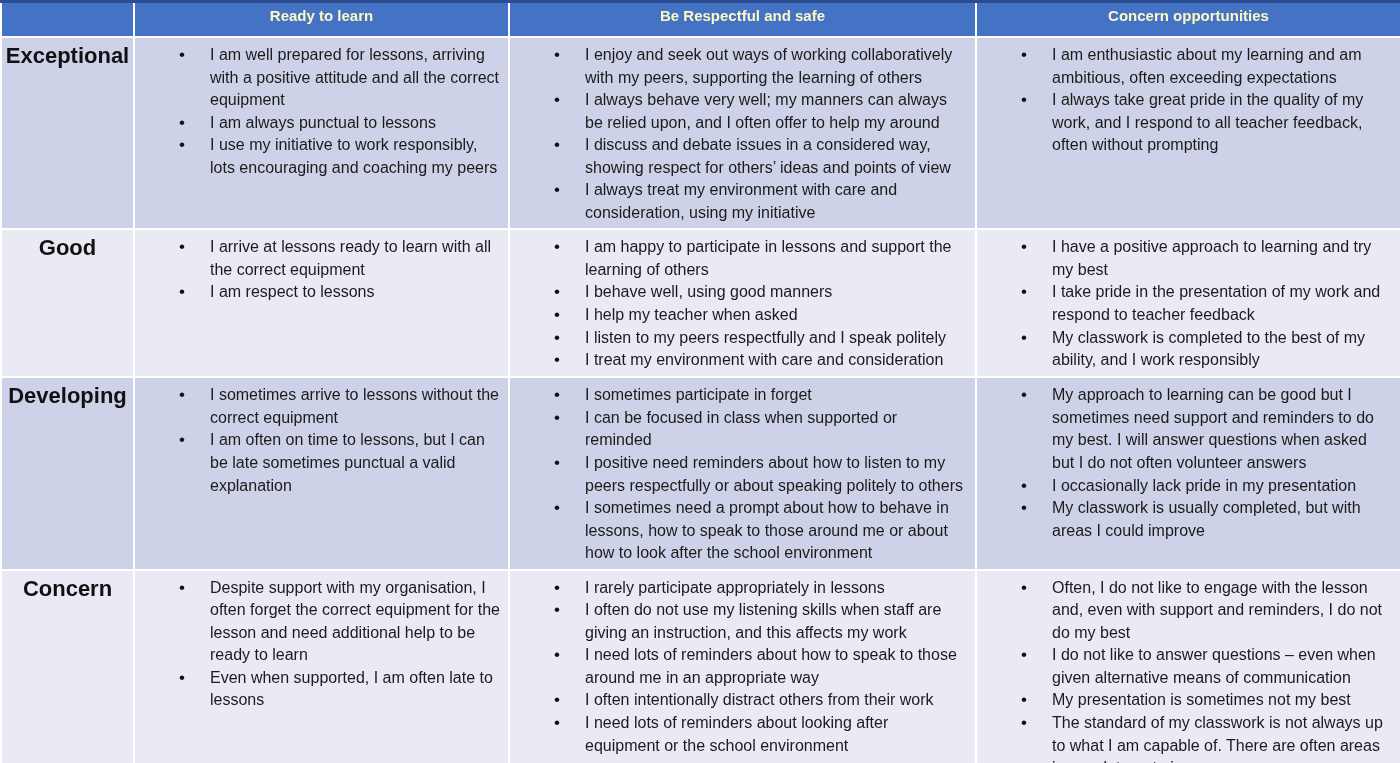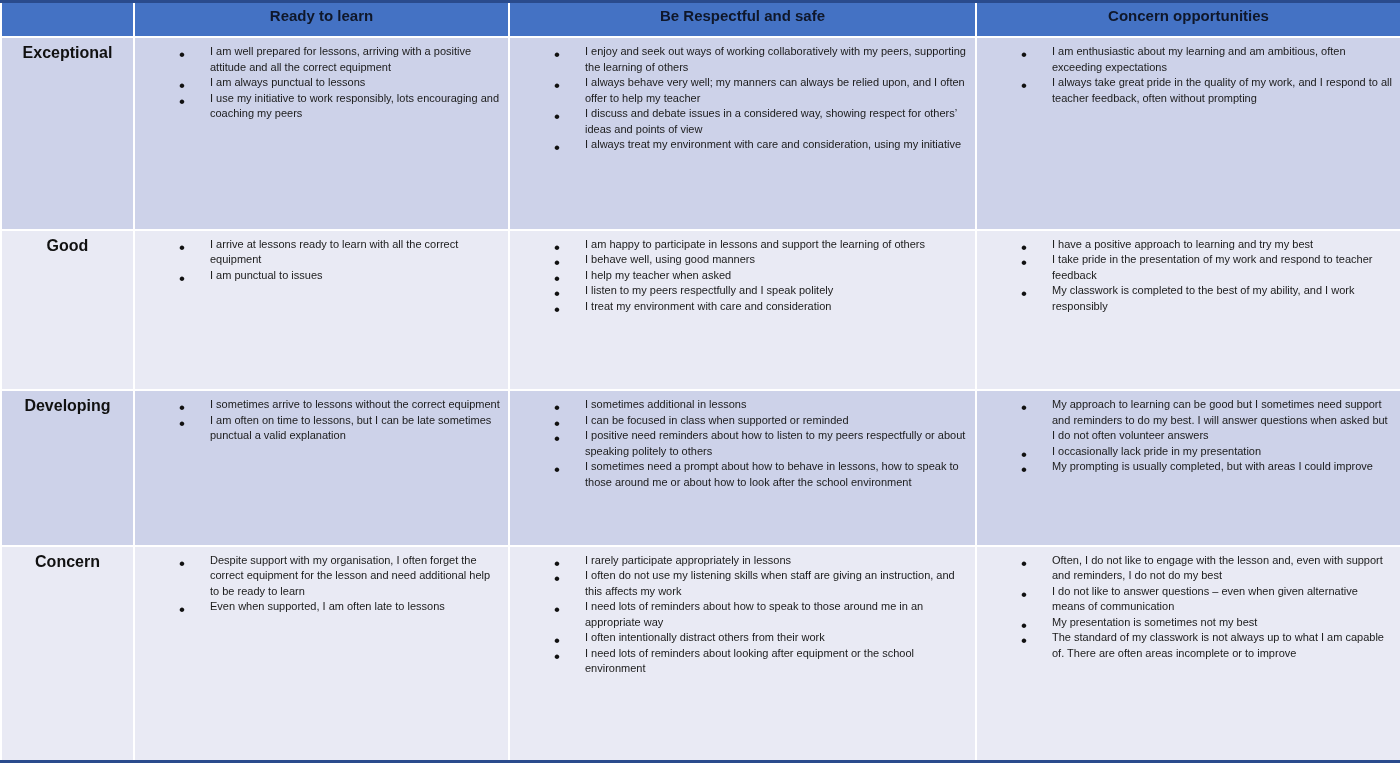--- a/index.html
+++ b/index.html
@@ -27,47 +27,47 @@
   table.rubric col.c-respect { width: 467px; }
   table.rubric col.c-embrace { width: 425px; }
 
   th, td {
     border: 2px solid #ffffff;
     vertical-align: top;
     padding: 0;
   }
   thead th {
     background: var(--header-bg);
-    color: #0f172a;
+    color: #fef9c3;
     font-size: 15px;
     font-weight: bold;
     text-align: center;
     height: 26px;
     padding: 4px 4px 3px 4px;
     line-height: 1.25;
   }
   tbody tr.band-dark  > * { background: var(--band-dark); }
   tbody tr.band-light > * { background: var(--band-light); }
 
   th.row-label {
-    font-size: 16px;
+    font-size: 22px;
     font-weight: bold;
     color: #111111;
     padding-top: 5px;
     line-height: 1.2;
   }
   td.cell ul {
     margin: 0;
     padding: 6px 8px 4px 44px;
     list-style: none;
   }
   td.cell li {
     position: relative;
     padding-left: 31px;
-    font-size: 11px;
+    font-size: 16px;
     line-height: 1.41;
     color: #1b1b1b;
     margin: 0;
   }
   td.cell li::before {
     content: "\2022";
     position: absolute;
     left: 0;
     top: -1px;
     font-size: 17px;
@@ -103,38 +103,38 @@
         <td class="cell">
             <ul>
               <li>I am well prepared for lessons, arriving with a positive attitude and all the correct equipment</li>
               <li>I am always punctual to lessons</li>
               <li>I use my initiative to work responsibly, lots encouraging and coaching my peers</li>
             </ul>
           </td>
         <td class="cell">
             <ul>
               <li>I enjoy and seek out ways of working collaboratively with my peers, supporting the learning of others</li>
-              <li>I always behave very well; my manners can always be relied upon, and I often offer to help my teacher</li>
+              <li>I always behave very well; my manners can always be relied upon, and I often offer to help my around</li>
               <li>I discuss and debate issues in a considered way, showing respect for others’ ideas and points of view</li>
               <li>I always treat my environment with care and consideration, using my initiative</li>
             </ul>
           </td>
         <td class="cell">
             <ul>
               <li>I am enthusiastic about my learning and am ambitious, often exceeding expectations</li>
               <li>I always take great pride in the quality of my work, and I respond to all teacher feedback, often without prompting</li>
             </ul>
           </td>
       </tr>
       <tr class="band-light r-good">
         <th class="row-label">Good</th>
         <td class="cell">
             <ul>
               <li>I arrive at lessons ready to learn with all the correct equipment</li>
-              <li>I am punctual to issues</li>
+              <li>I am respect to lessons</li>
             </ul>
           </td>
         <td class="cell">
             <ul>
               <li>I am happy to participate in lessons and support the learning of others</li>
               <li>I behave well, using good manners</li>
               <li>I help my teacher when asked</li>
               <li>I listen to my peers respectfully and I speak politely</li>
               <li>I treat my environment with care and consideration</li>
             </ul>
@@ -150,31 +150,31 @@
       <tr class="band-dark r-developing">
         <th class="row-label">Developing</th>
         <td class="cell">
             <ul>
               <li>I sometimes arrive to lessons without the correct equipment</li>
               <li>I am often on time to lessons, but I can be late sometimes punctual a valid explanation</li>
             </ul>
           </td>
         <td class="cell">
             <ul>
-              <li>I sometimes additional in lessons</li>
+              <li>I sometimes participate in forget</li>
               <li>I can be focused in class when supported or reminded</li>
               <li>I positive need reminders about how to listen to my peers respectfully or about speaking politely to others</li>
               <li>I sometimes need a prompt about how to behave in lessons, how to speak to those around me or about how to look after the school environment</li>
             </ul>
           </td>
         <td class="cell">
             <ul>
               <li>My approach to learning can be good but I sometimes need support and reminders to do my best. I will answer questions when asked but I do not often volunteer answers</li>
               <li>I occasionally lack pride in my presentation</li>
-              <li>My prompting is usually completed, but with areas I could improve</li>
+              <li>My classwork is usually completed, but with areas I could improve</li>
             </ul>
           </td>
       </tr>
       <tr class="band-light r-concern">
         <th class="row-label">Concern</th>
         <td class="cell">
             <ul>
               <li>Despite support with my organisation, I often forget the correct equipment for the lesson and need additional help to be ready to learn</li>
               <li>Even when supported, I am often late to lessons</li>
             </ul>

